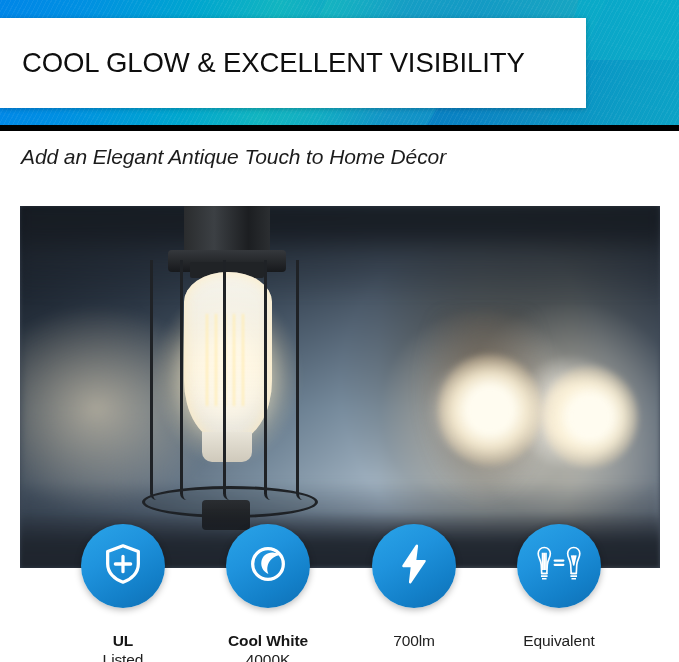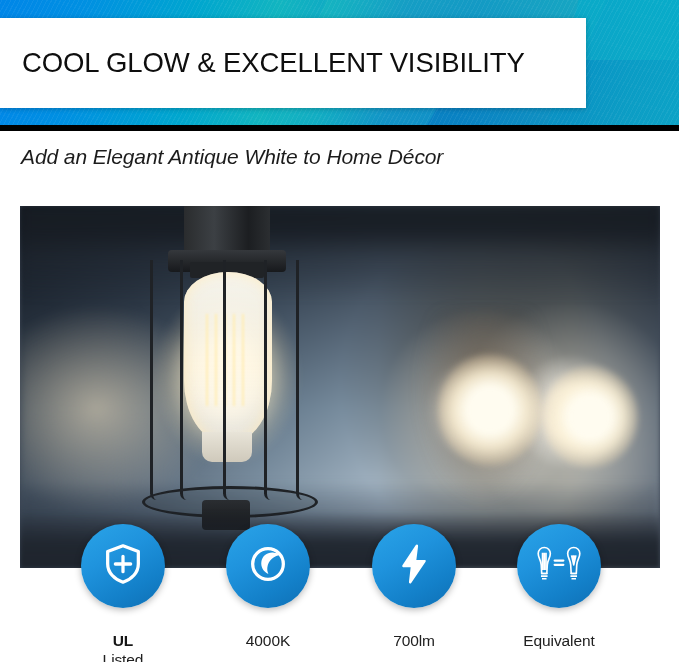--- a/index.html
+++ b/index.html
@@ -260,21 +260,21 @@
   <div class="swoosh-b"></div>
   <div class="swoosh-c"></div>
   <div class="hatch"></div>
 
   <div class="title-card">
     <h1 class="title-text">COOL GLOW &amp; EXCELLENT VISIBILITY</h1>
   </div>
 </div>
 <div class="black-rule"></div>
 
-<div class="subtitle">Add an Elegant Antique White to Home Décor</div>
+<div class="subtitle">Add an Elegant Antique Touch to Home Décor</div>
 
 <div class="photo">
   <div class="bg"></div>
   <div class="bg2"></div>
 
   <div class="far-shade" style="left:398px; top:106px; width:132px; height:190px;"></div>
   <div class="far-bulb" style="left:418px; top:148px; width:104px; height:112px;"></div>
   <div class="far-bulb" style="left:522px; top:160px; width:96px; height:102px;"></div>
 
   <div class="lamp">
@@ -319,20 +319,21 @@
       <span>
         <svg width="46" height="46" viewBox="0 0 48 48" aria-hidden="true">
           <circle cx="24" cy="24" r="16" fill="none" stroke="#ffffff" stroke-width="3.4"></circle>
           <path d="M33 14 C25 16 20 22 20 29 C20 31.5 20.7 33.8 22 35.7
                    C16.5 34.2 13 29.6 13 24.2 C13 17.8 18.2 13 24.6 13
                    C27.8 13 31 13.3 33 14 Z" fill="#ffffff" transform="translate(4,-1) rotate(8 24 24)"></path>
         </svg>
       </span>
     </div>
     <div class="label">
+      <span class="l1">Cool White</span>
       <span class="l2">4000K</span>
     </div>
   </div>
 
   <div class="feature" style="left:344px; top:4px;">
     <div class="circle">
       <span>
         <svg width="46" height="46" viewBox="0 0 48 48" aria-hidden="true">
           <path d="M27 5 L13 26 H22 L20 43 L35 21 H25 Z" fill="#ffffff" stroke="#ffffff" stroke-width="2.6" stroke-linejoin="round"></path>
         </svg>

